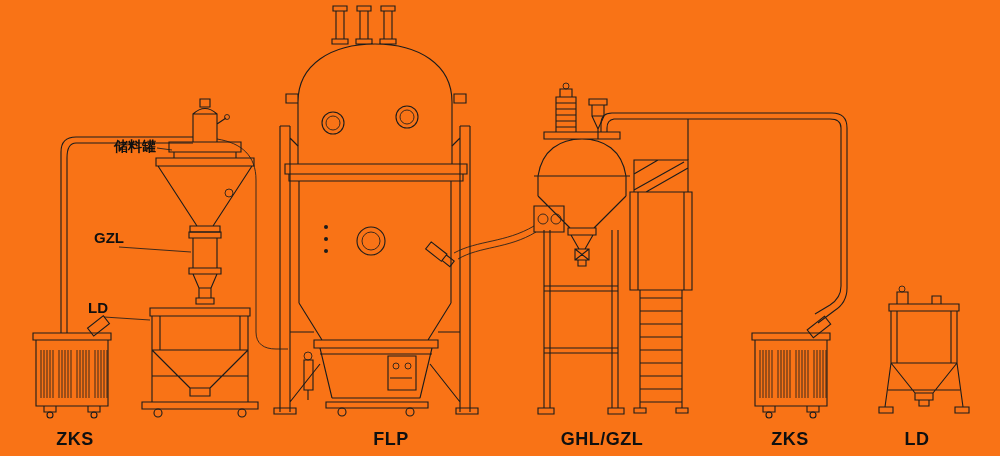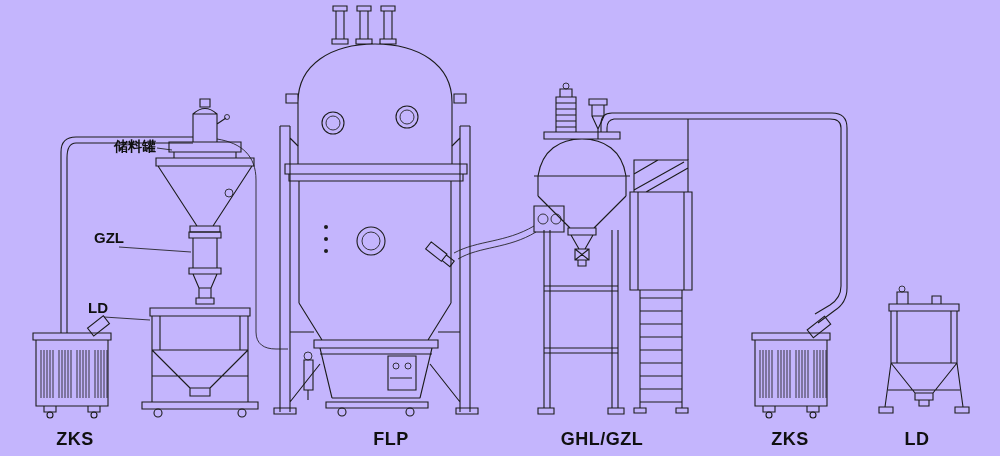--- a/index.html
+++ b/index.html
@@ -1,18 +1,18 @@
 <!DOCTYPE html>
 <html><head>
 <meta charset="utf-8">
 <style>
   * { margin:0; padding:0; box-sizing:border-box; }
   html,body { background:#ffffff; }
   body { font-family:"Liberation Sans", sans-serif; }
-  .stage { position:relative; width:1000px; height:456px; background:#c4b5fd; overflow:hidden; }
+  .stage { position:relative; width:1000px; height:456px; background:#f97316; overflow:hidden; }
   svg { display:block; }
   .ln { fill:none; stroke:#1c1c1c; stroke-width:1.1; stroke-linejoin:miter; stroke-linecap:butt; }
   .thin { stroke-width:0.85; }
   .dot { fill:#1c1c1c; stroke:none; }
   .lbl { fill:#101010; stroke:none; font-family:"Liberation Sans", sans-serif; }
   .lbl-main { font-size:18px; font-weight:bold; letter-spacing:0.5px; }
   .lbl-small { font-size:15px; font-weight:bold; }
   .lbl-cn { font-size:14px; font-weight:bold; }
 </style>
 </head>

